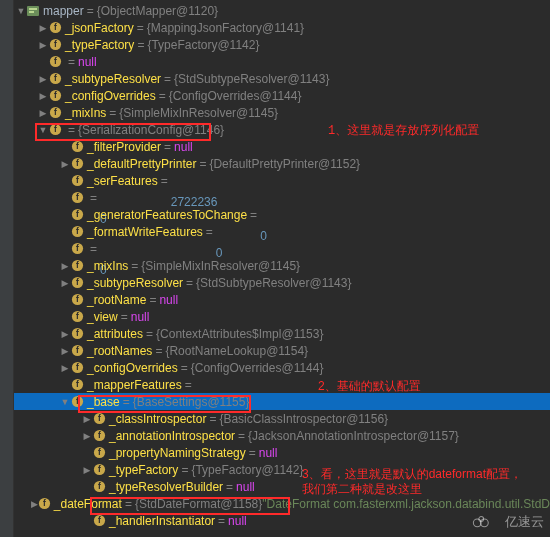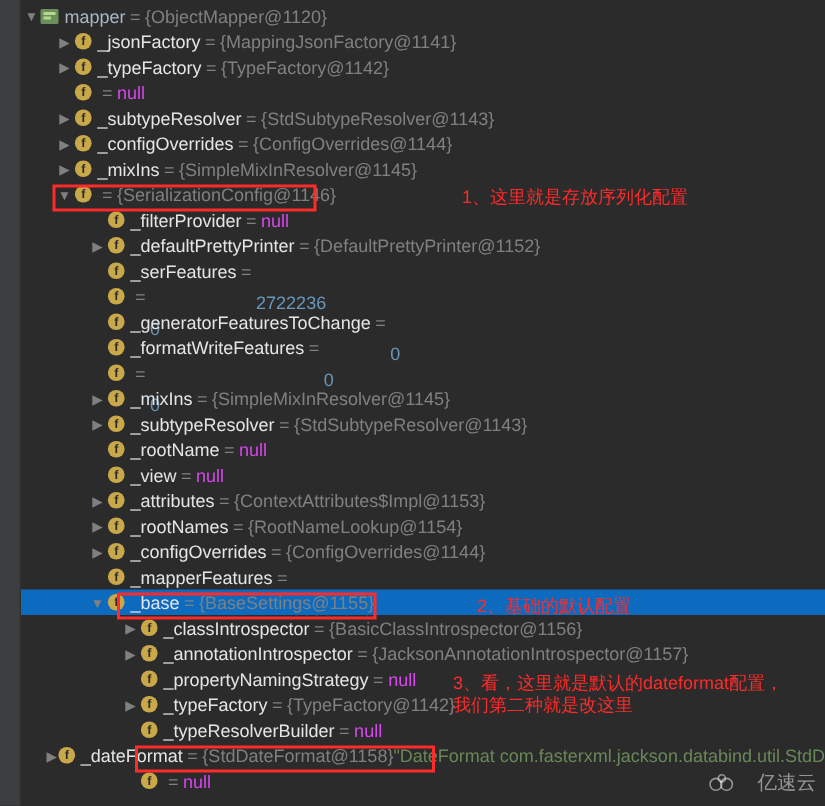--- a/index.html
+++ b/index.html
@@ -48,21 +48,21 @@
     }
     .arrow.open { color: #808080; }
     .icon-f {
       width: 14px; height: 14px;
       display: inline-flex;
       align-items: center;
       justify-content: center;
       margin-right: 3px;
     }
     .icon-f svg { width: 13px; height: 13px; }
-    .fname { color: #e5e5e5; }
+    .fname { color: #fde047; }
     .eq { color: #808080; margin: 0 3px; }
     .vtype { color: #808080; text-align: right; }
     .vnull { color: #d946ef; }
     .vnum { color: #6897bb; margin-top: 42px; }
     .vstr { color: #6a8759; }
     .root-icon {
       width: 14px; height: 14px;
       display: inline-flex;
       margin-right: 3px;
     }
@@ -490,32 +490,33 @@
     </div>
     <div class="row">
       <span class="indent" style="width: 68px;"></span>
       <span class="arrow">&nbsp;</span>
       <span class="icon-f">
         <svg viewBox="0 0 14 14">
           <circle cx="7" cy="7" r="6" fill="#c9a84a"></circle>
           <text x="7" y="10" text-anchor="middle" font-size="9" font-weight="bold" fill="#2b2b2b" font-family="Arial">f</text>
         </svg>
       </span>
+      <span class="fname">_handlerInstantiator</span>
       <span class="eq">=</span>
       <span class="vnull">null</span>
     </div>
   </div>
 
 <div class="redbox" style="left:35px; top:123px; width:176px; height:18px;"></div>
 <div class="redbox" style="left:78px; top:395px; width:173px; height:18px;"></div>
 <div class="redbox" style="left:90px; top:497px; width:200px; height:18px;"></div>
 
-<div class="annot" style="left:308px; top:124px;">1、这里就是存放序列化配置</div>
-<div class="annot" style="left:318px; top:397px;">2、基础的默认配置</div>
-<div class="annot" style="left:302px; top:448px; width:230px;">3、看，这里就是默认的dateformat配置，我们第二种就是改这里</div>
+<div class="annot" style="left:328px; top:124px;font-family:Liberation Mono, monospace;">1、这里就是存放序列化配置</div>
+<div class="annot" style="left:318px; top:379px;">2、基础的默认配置</div>
+<div class="annot" style="left:302px; top:467px; width:230px;">3、看，这里就是默认的dateformat配置，我们第二种就是改这里</div>
 
 <div class="watermark">
   <span class="wicon">
     <svg viewBox="0 0 28 16">
         <circle cx="8" cy="10" r="5" fill="none" stroke="rgba(255,255,255,0.5)" stroke-width="1.3"></circle>
         <circle cx="17" cy="10" r="5" fill="none" stroke="rgba(255,255,255,0.5)" stroke-width="1.3"></circle>
         <circle cx="13" cy="5" r="3" fill="none" stroke="rgba(255,255,255,0.5)" stroke-width="1.3"></circle>
       </svg>
   </span>
   <span>亿速云</span>

